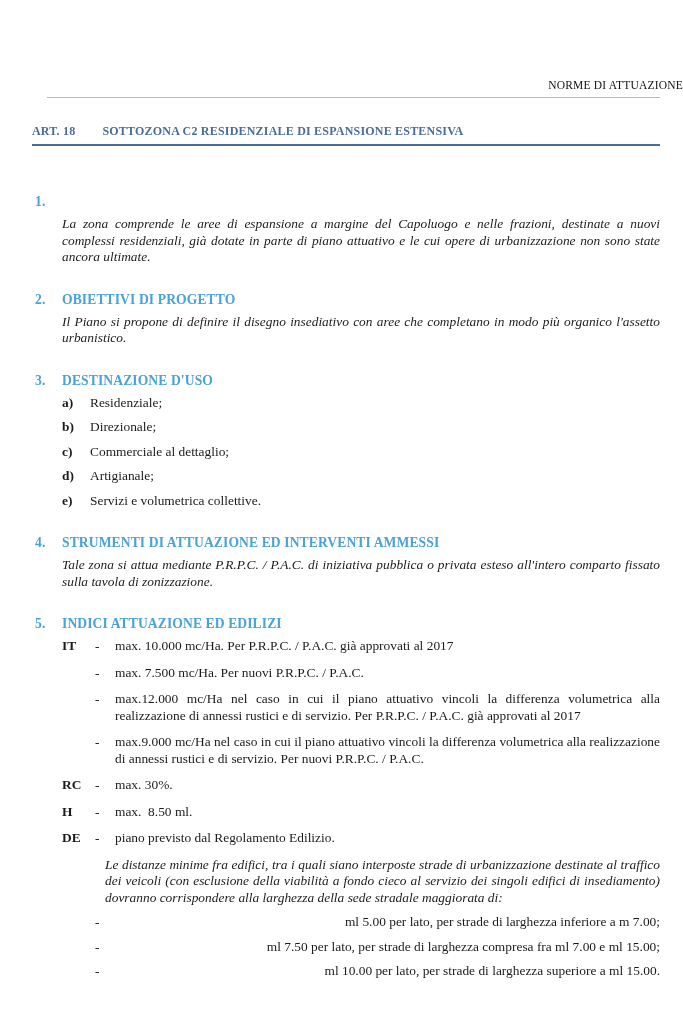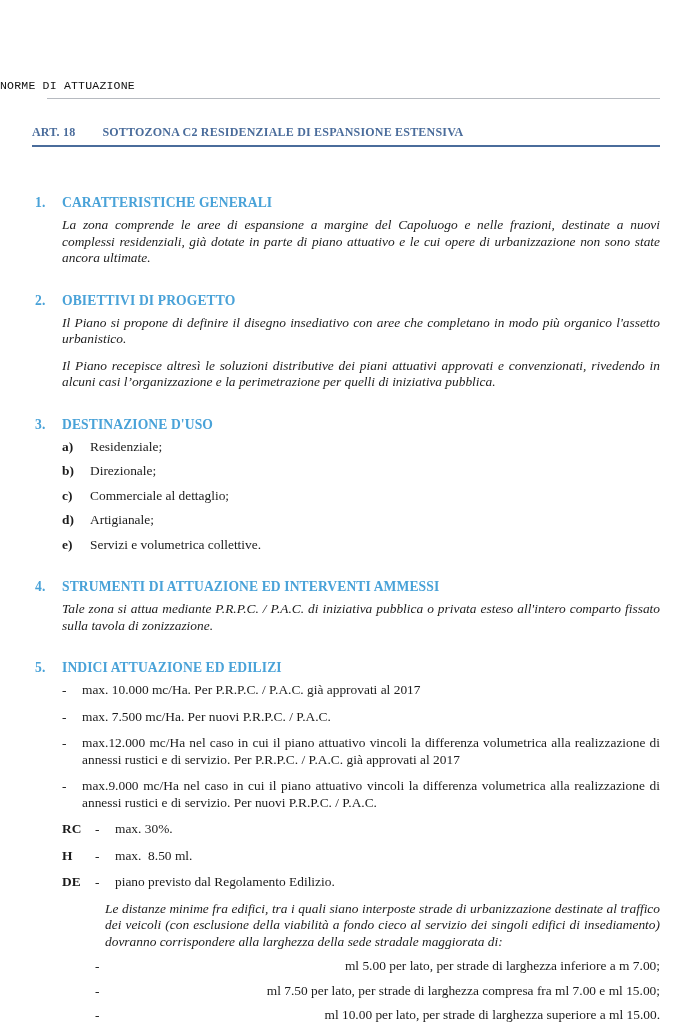--- a/index.html
+++ b/index.html
@@ -13,22 +13,22 @@
     height: 1023px;
     margin: 0 auto;
     background: #ffffff;
     overflow: hidden;
     box-sizing: border-box;
     padding-top: 79px;
     font-family: "Liberation Serif", serif;
     color: #1b1b1b;
   }
   .doc-header {
-    text-align: left;
-    font-family: Liberation Mono, monospace;
+    text-align: right;
+    font-family: Liberation Serif, serif;
     font-size: 11.5px;
     letter-spacing: 0.2px;
     color: #111;
   }
   .header-rule {
     height: 1px;
     background: #b6bac0;
     margin: 6px 23px 0 47px;
   }
   .article-title-row {
@@ -129,34 +129,32 @@
   <div class="article-title-row">
     <span>ART. 18</span>
     <span>SOTTOZONA C2 RESIDENZIALE DI ESPANSIONE ESTENSIVA</span>
   </div>
   <div class="title-rule"></div>
 
   <main id="sections">
       <section class="section">
         <div class="section-heading">
           <span class="section-number">1.</span>
-          <span class="section-title">CARATTERISTICHE GENERALI</span>
         </div>
         <div class="section-body">
           <p class="para">La zona comprende le aree di espansione a margine del Capoluogo e nelle frazioni, destinate a nuovi complessi residenziali, già dotate in parte di piano attuativo e le cui opere di urbanizzazione non sono state ancora ultimate.</p>
         </div>
       </section>
       <section class="section">
         <div class="section-heading">
           <span class="section-number">2.</span>
           <span class="section-title">OBIETTIVI DI PROGETTO</span>
         </div>
         <div class="section-body">
           <p class="para">Il Piano si propone di definire il disegno insediativo con aree che completano in modo più organico l'assetto urbanistico.</p>
-          <p class="para">Il Piano recepisce altresì le soluzioni distributive dei piani attuativi approvati e convenzionati, rivedendo in alcuni casi l’organizzazione e la perimetrazione per quelli di iniziativa pubblica.</p>
         </div>
       </section>
       <section class="section">
         <div class="section-heading">
           <span class="section-number">3.</span>
           <span class="section-title">DESTINAZIONE D'USO</span>
         </div>
         <div class="section-body">
           <div class="letter-item">
             <span class="letter">a)</span>
@@ -189,20 +187,21 @@
           <p class="para">Tale zona si attua mediante P.R.P.C. / P.A.C. di iniziativa pubblica o privata esteso all'intero comparto fissato sulla tavola di zonizzazione.</p>
         </div>
       </section>
       <section class="section">
         <div class="section-heading">
           <span class="section-number">5.</span>
           <span class="section-title">INDICI ATTUAZIONE ED EDILIZI</span>
         </div>
         <div class="section-body">
           <div class="index-item">
+            <span class="index-label">IT</span>
             <div class="entries">
               <div class="entry">
                 <span class="dash">-</span>
                 <span class="entry-text">max. 10.000 mc/Ha. Per P.R.P.C. / P.A.C. già approvati al 2017</span>
               </div>
               <div class="entry">
                 <span class="dash">-</span>
                 <span class="entry-text">max. 7.500 mc/Ha. Per nuovi P.R.P.C. / P.A.C.</span>
               </div>
               <div class="entry">

